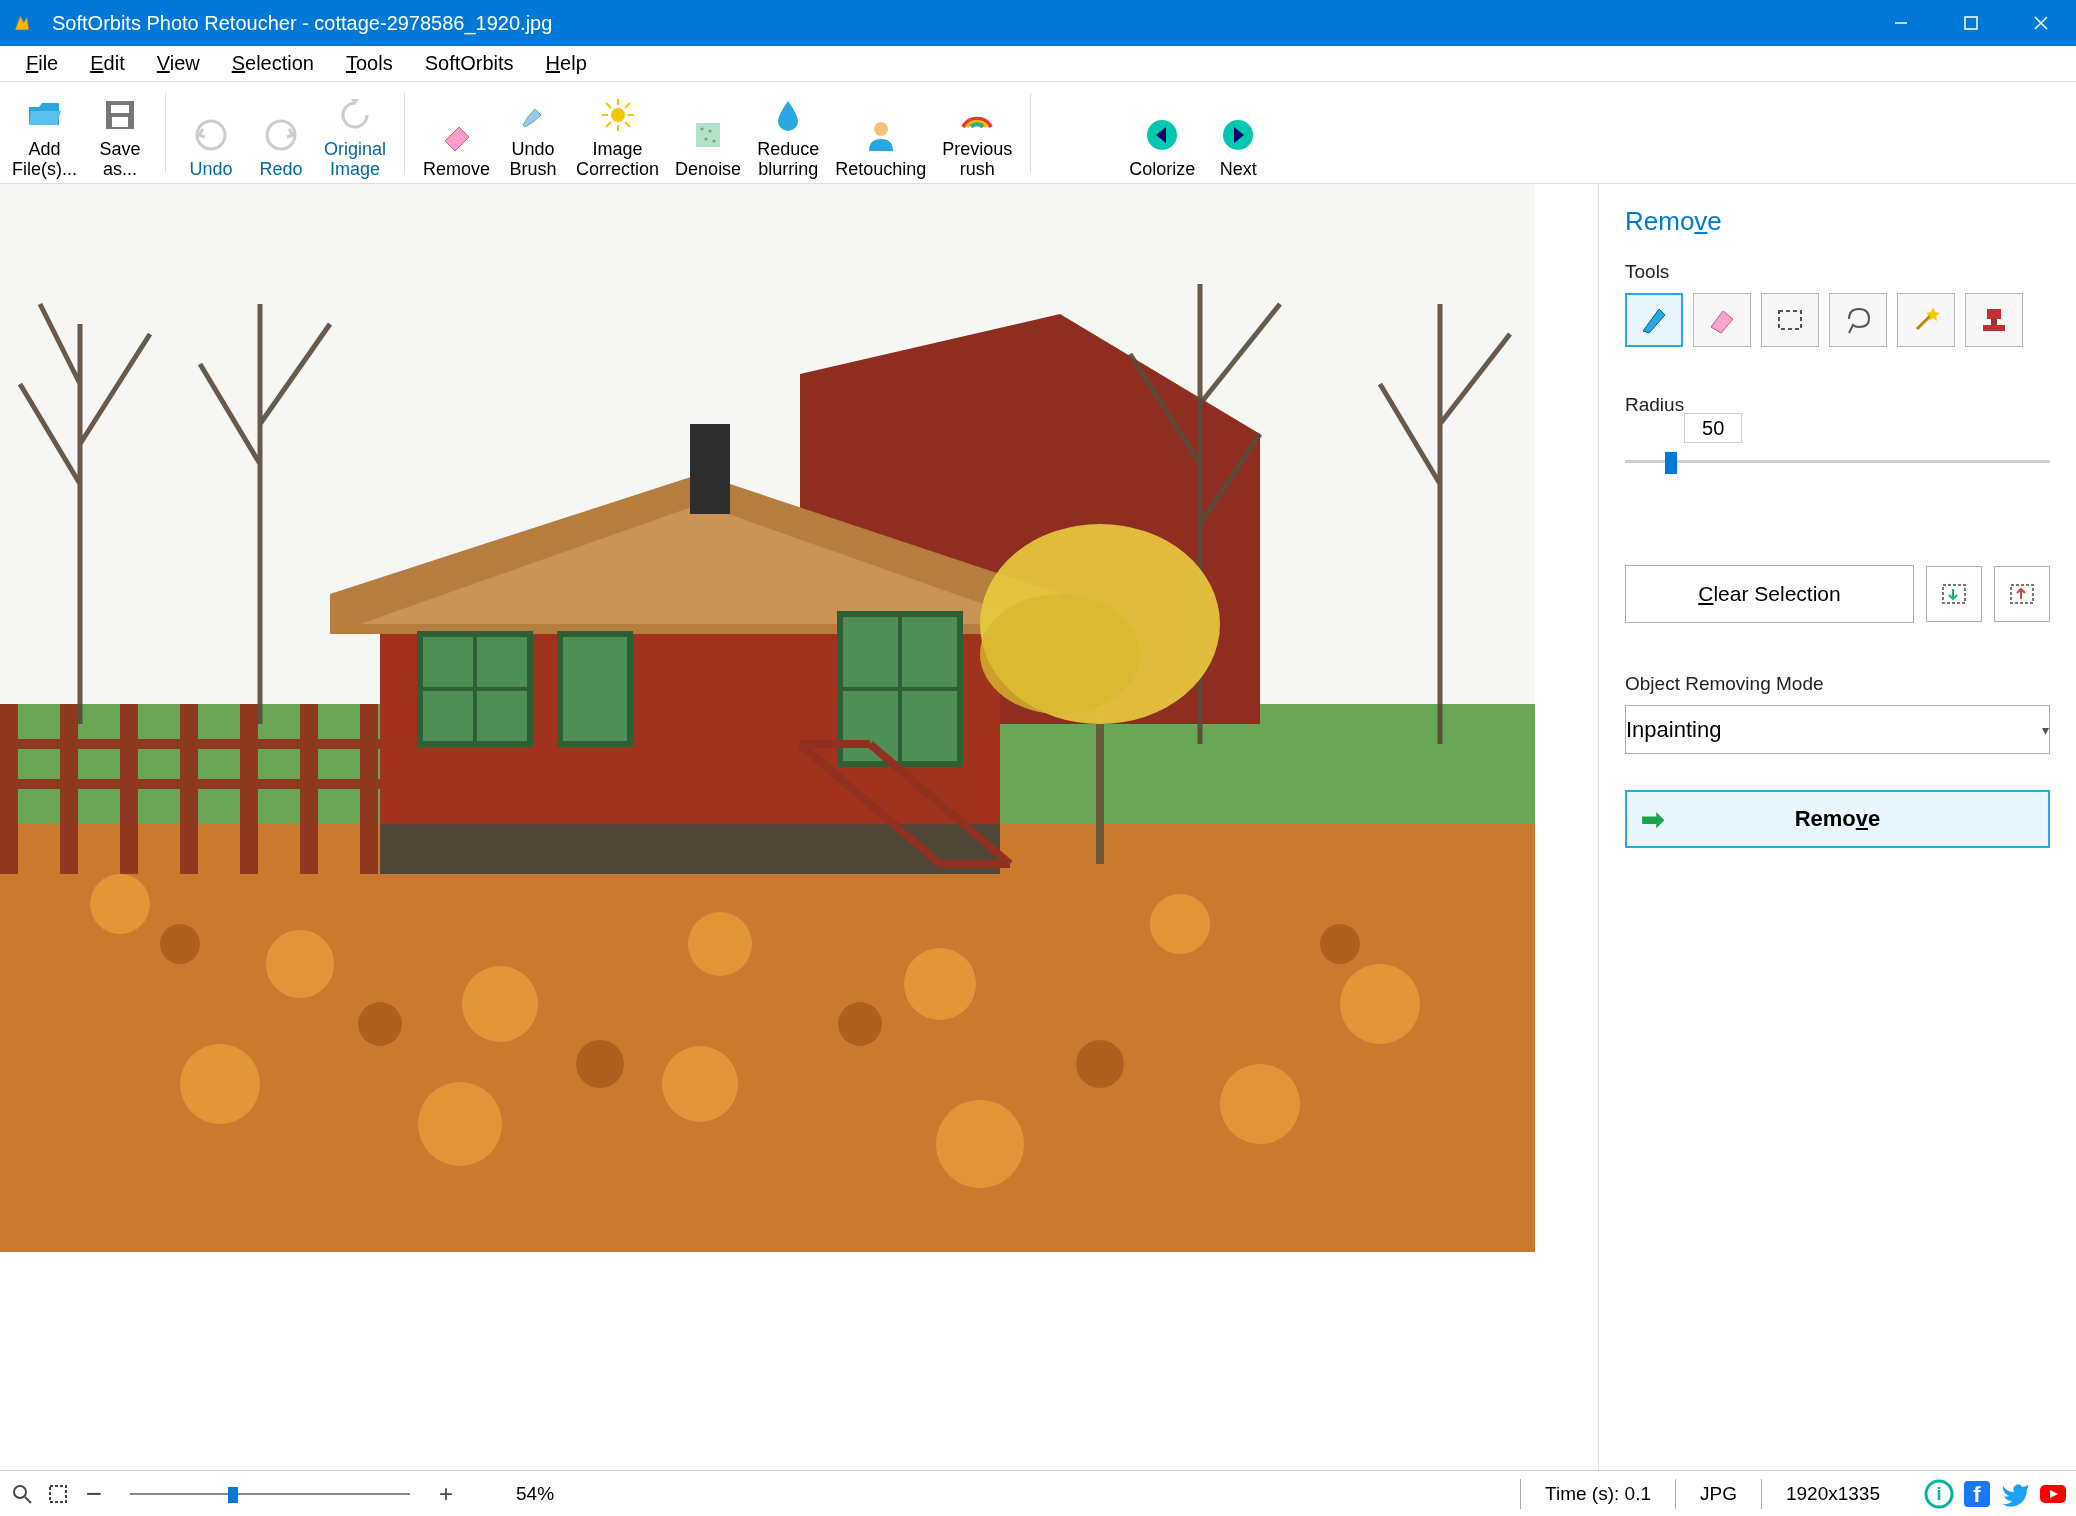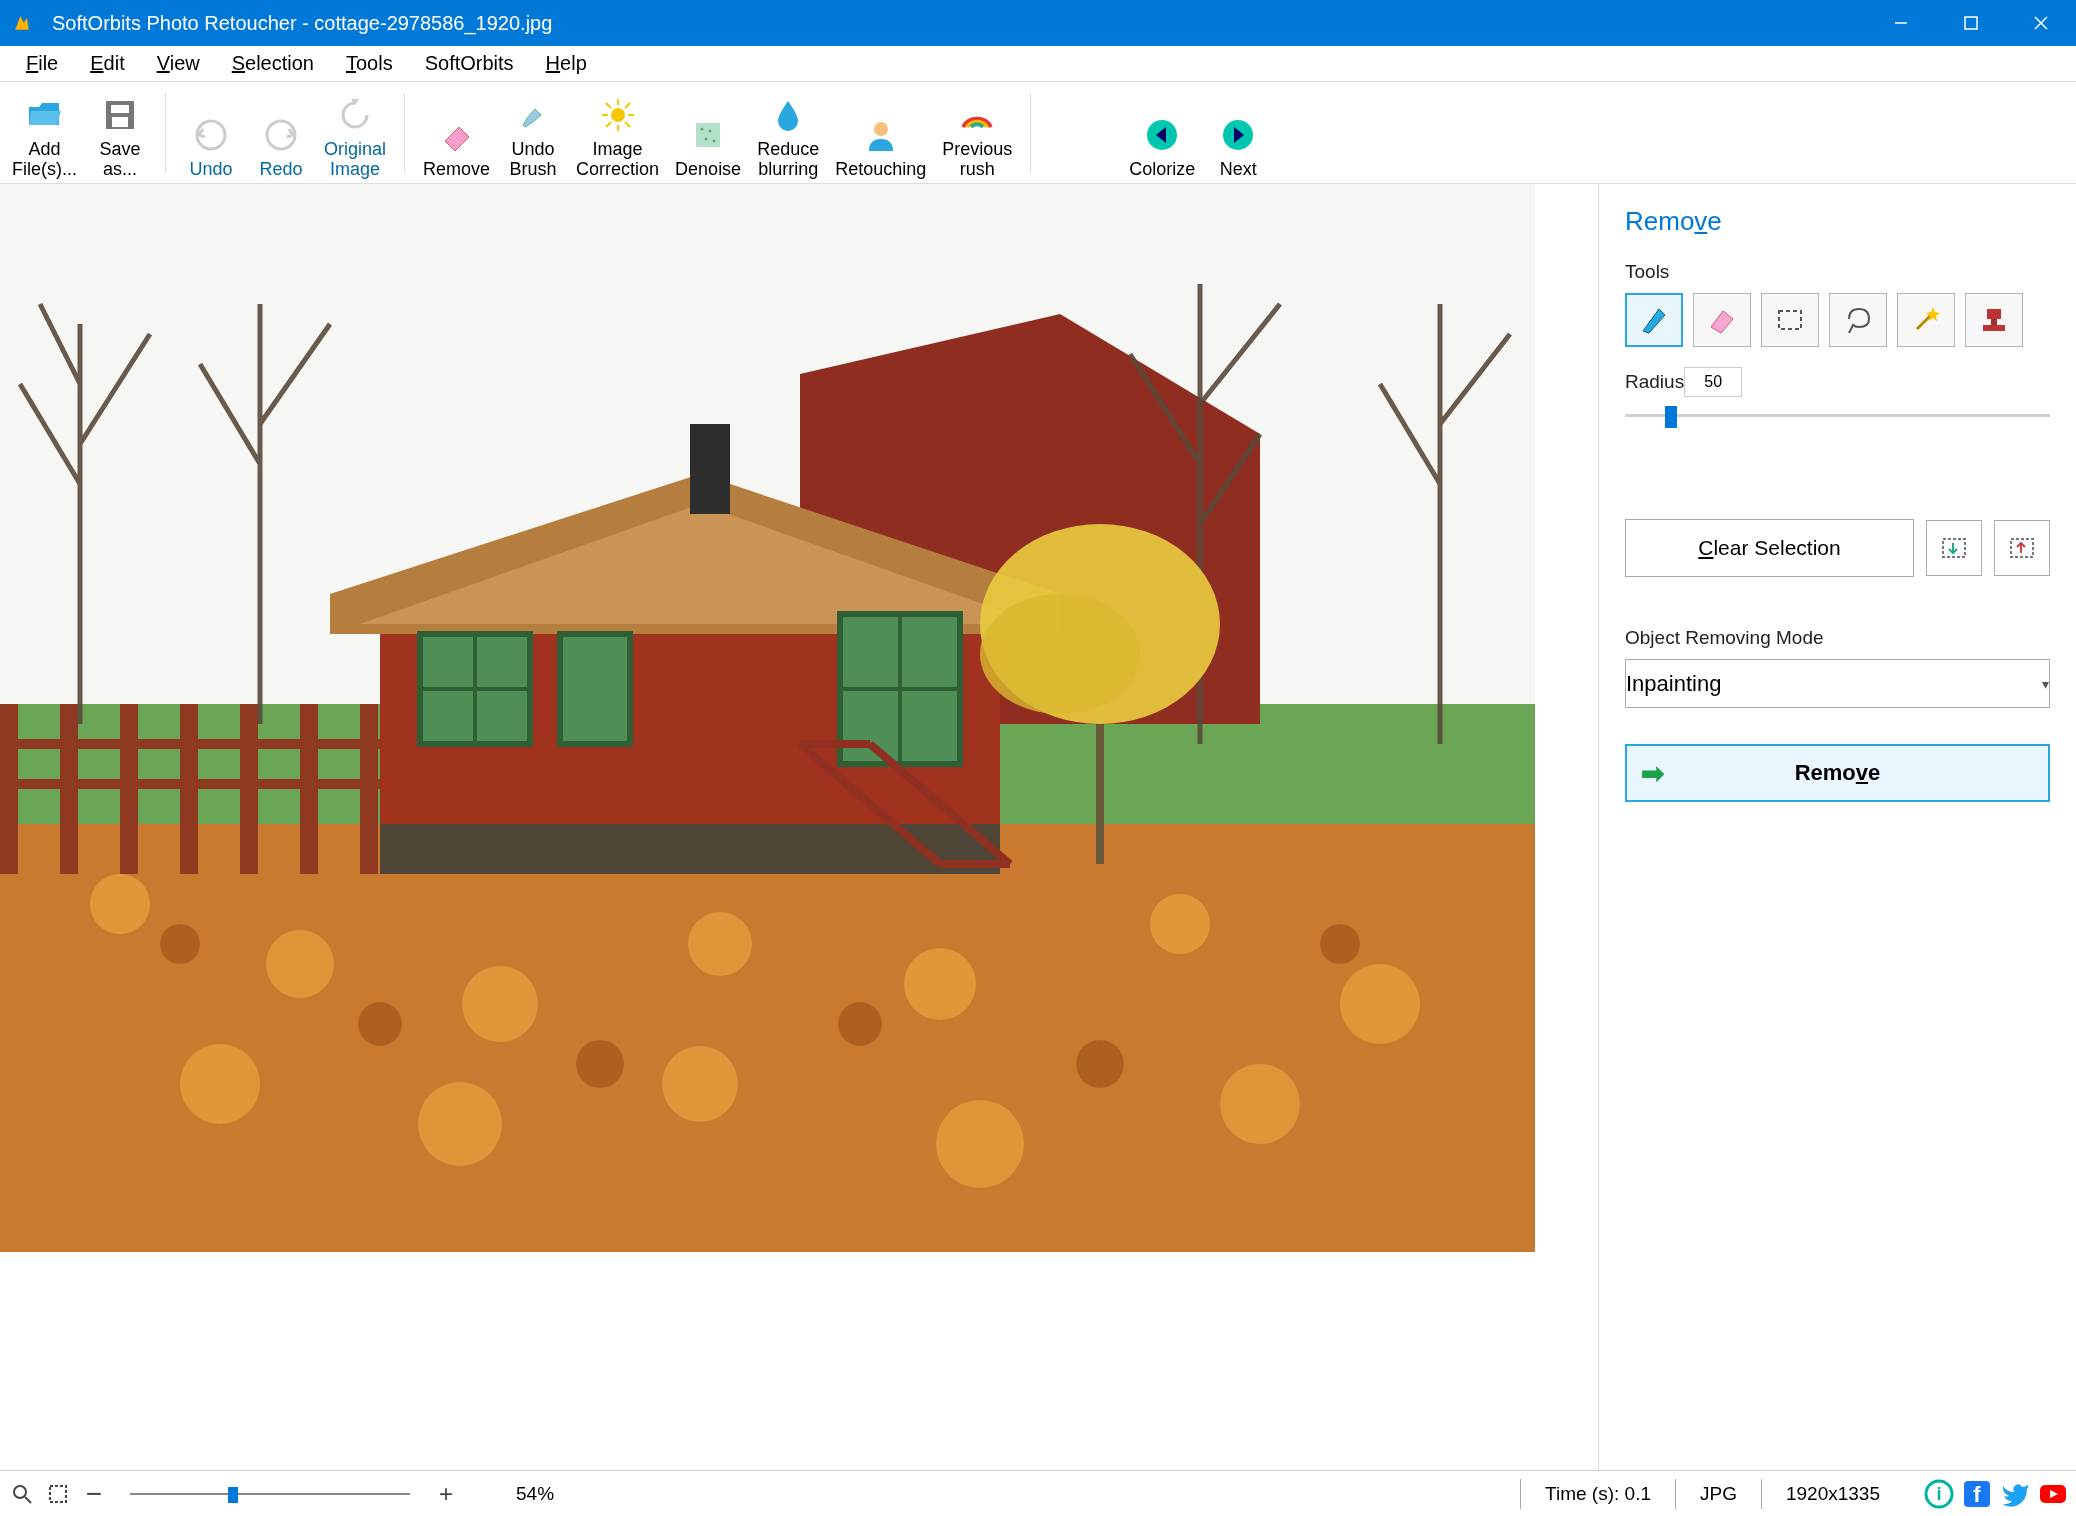--- a/index.html
+++ b/index.html
@@ -38,21 +38,21 @@
   .side { width: 478px; border-left: 1px solid #ddd; padding: 22px 26px; display: flex; flex-direction: column; }
   .side-title { color: #0078d7; font-size: 26px; margin-bottom: 24px; }
   .side-title .ul { text-decoration: underline; }
   .side-label { font-size: 19px; color: #222; margin-bottom: 10px; }
   .tool-icons { display: flex; gap: 10px; margin-bottom: 20px; }
   .tbox { width: 58px; height: 54px; border: 1px solid #b5b5b5; background: #f7f7f7; display: flex; align-items: center; justify-content: center; cursor:pointer; }
   .tbox.active { border: 2px solid #2aa6e0; background: #eaf6fd; }
   .tbox svg { width: 34px; height: 34px; }
 
   .radius-row { display: flex; justify-content: flex-start; align-items: center; margin-bottom: 6px; }
-  .radius-val { width: 58px; height: 30px; border: 1px solid #ccc; text-align: center; font-size: 16px; line-height: 28px; }
+  .radius-val { width: 58px; height: 30px; border: 1px solid #ccc; text-align: center; font-size: 20px; line-height: 28px; margin-top: 46px; }
   .slider { position: relative; height: 26px; margin-bottom: 90px; }
   .slider-track { position: absolute; left: 0; right: 0; top: 11px; height: 3px; background: #cfcfcf; }
   .slider-thumb { position: absolute; left: 40px; top: 3px; width: 12px; height: 22px; background: #0078d7; }
 
   .clear-row { display: flex; gap: 12px; align-items: center; margin-bottom: 50px; }
   .clear-btn { flex: 1; height: 58px; border: 1px solid #aaa; background: #fff; font-size: 21px; display: flex; align-items: center; justify-content: center; cursor:pointer; }
   .clear-btn .ul { text-decoration: underline; }
   .sq-btn { width: 56px; height: 56px; border: 1px solid #aaa; background: #fff; display:flex; align-items:center; justify-content:center; cursor:pointer; }
 
   .mode-select { height: 49px; border: 1px solid #aaa; font-size: 22px; padding: 0 0; display: flex; align-items: center; justify-content: space-between; margin-bottom: 36px; cursor:pointer; }

